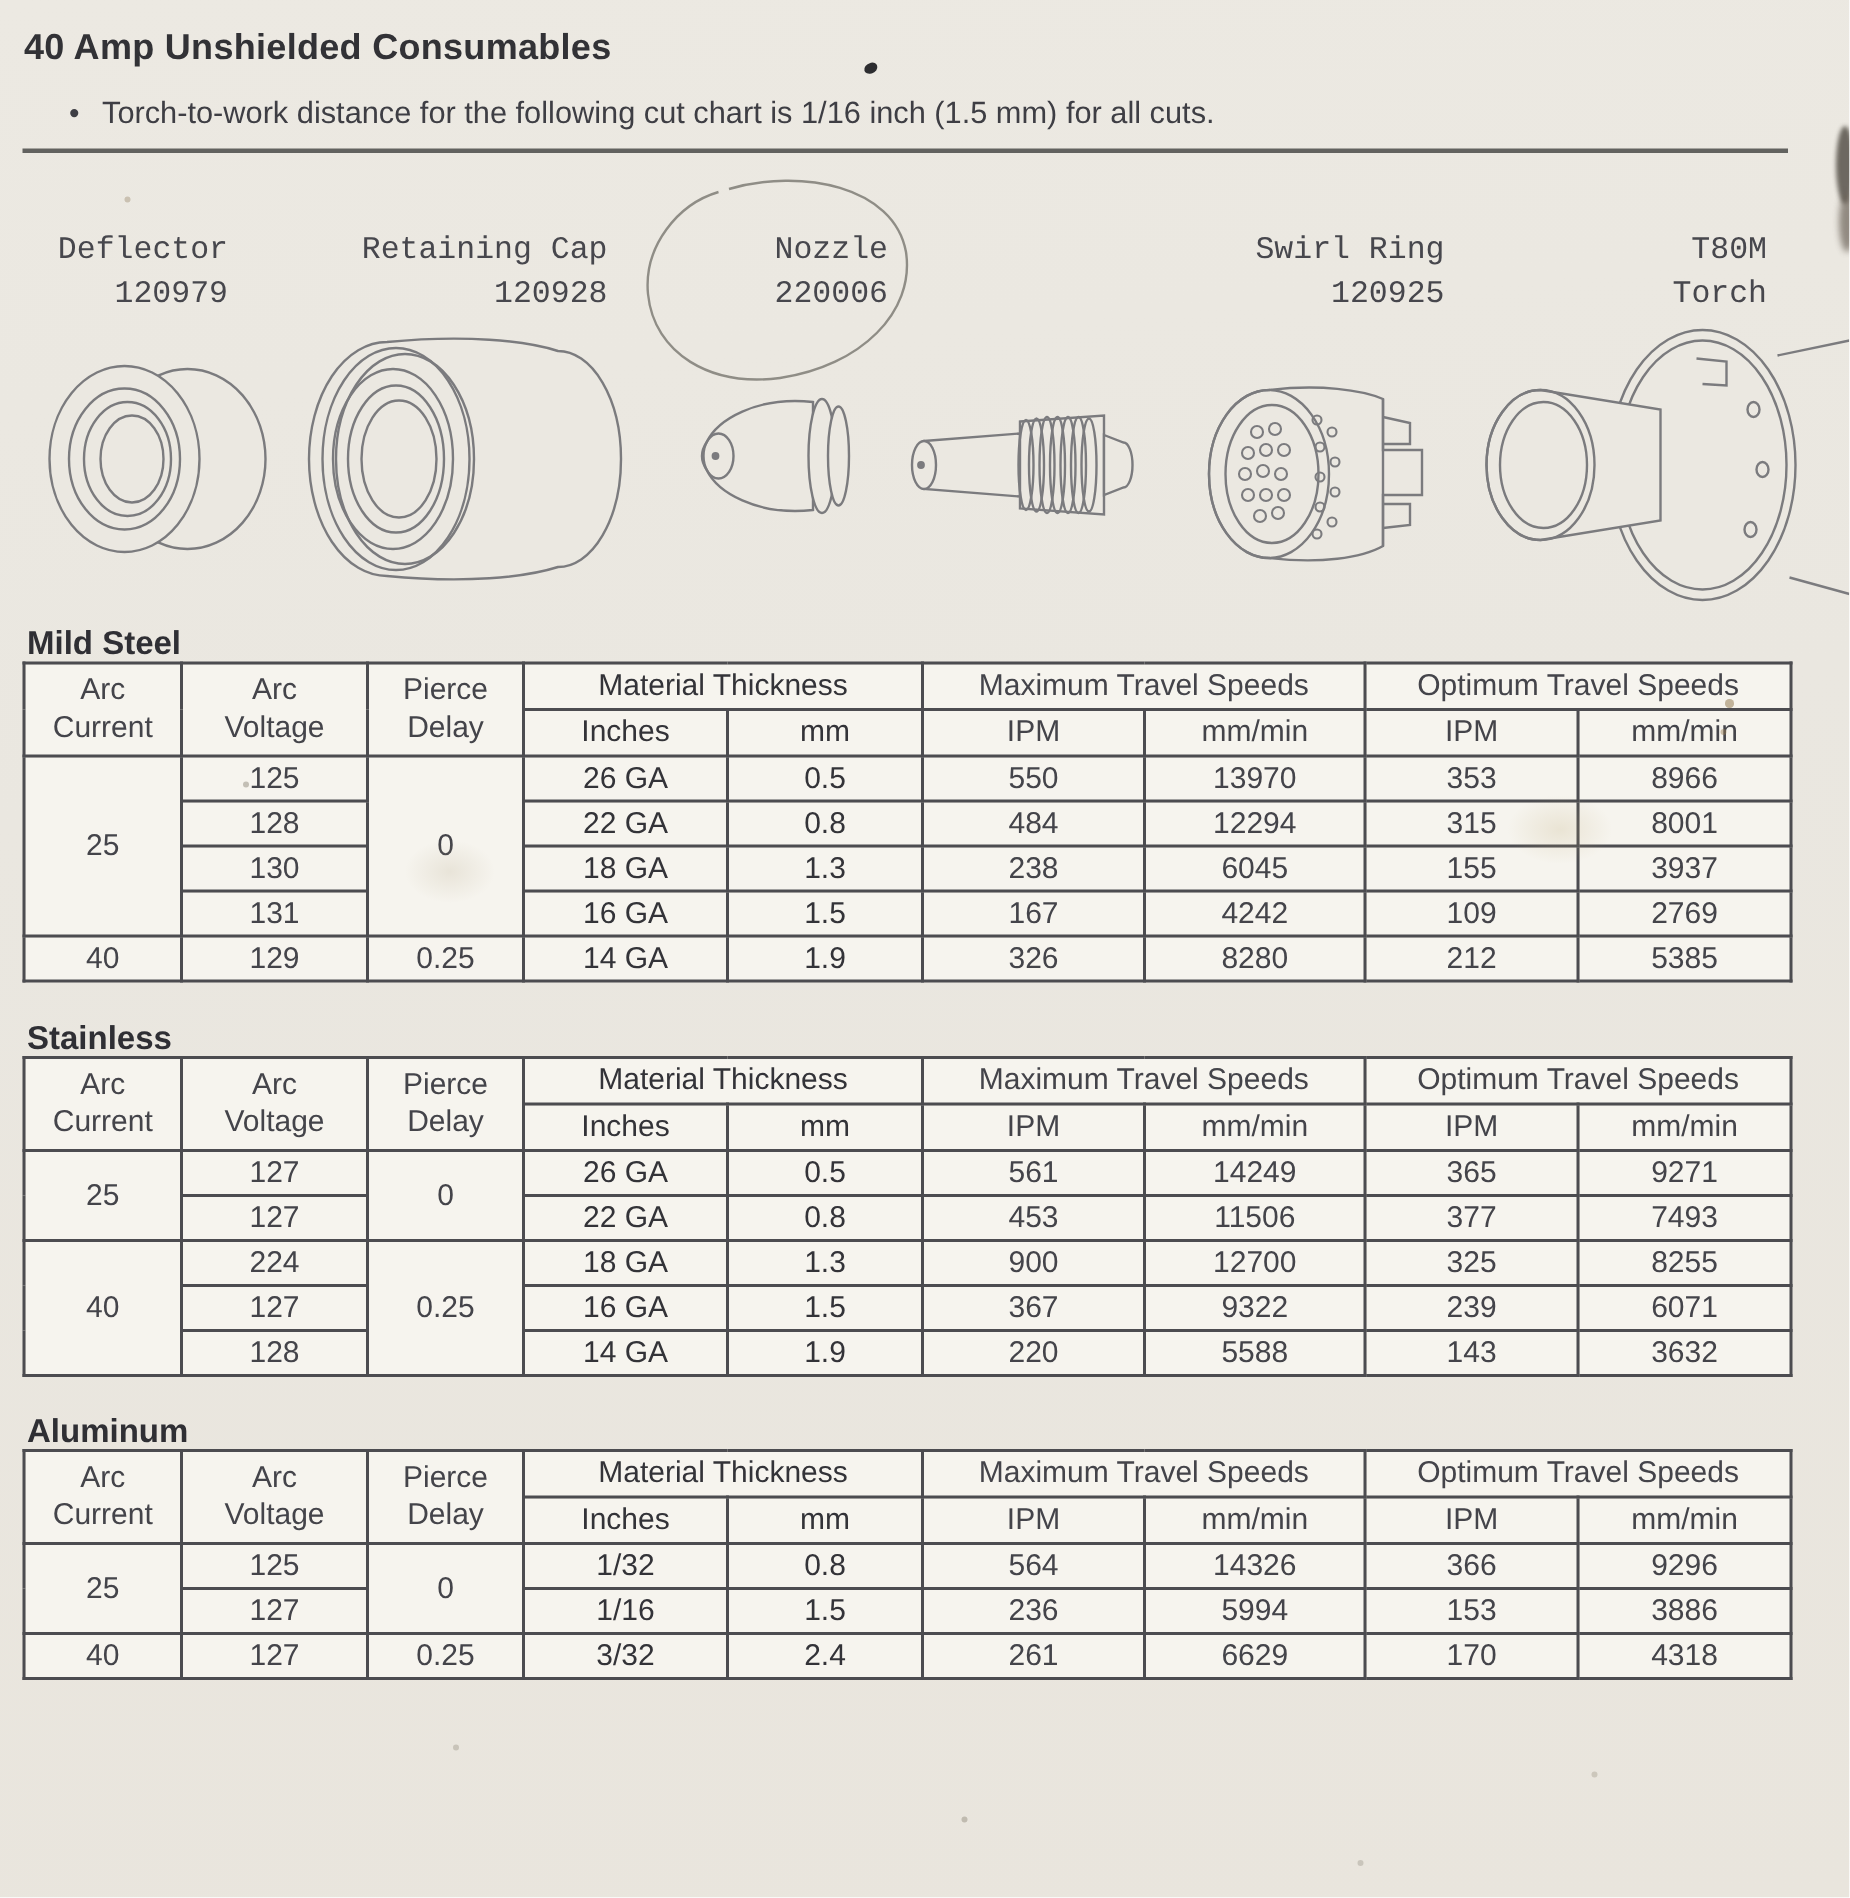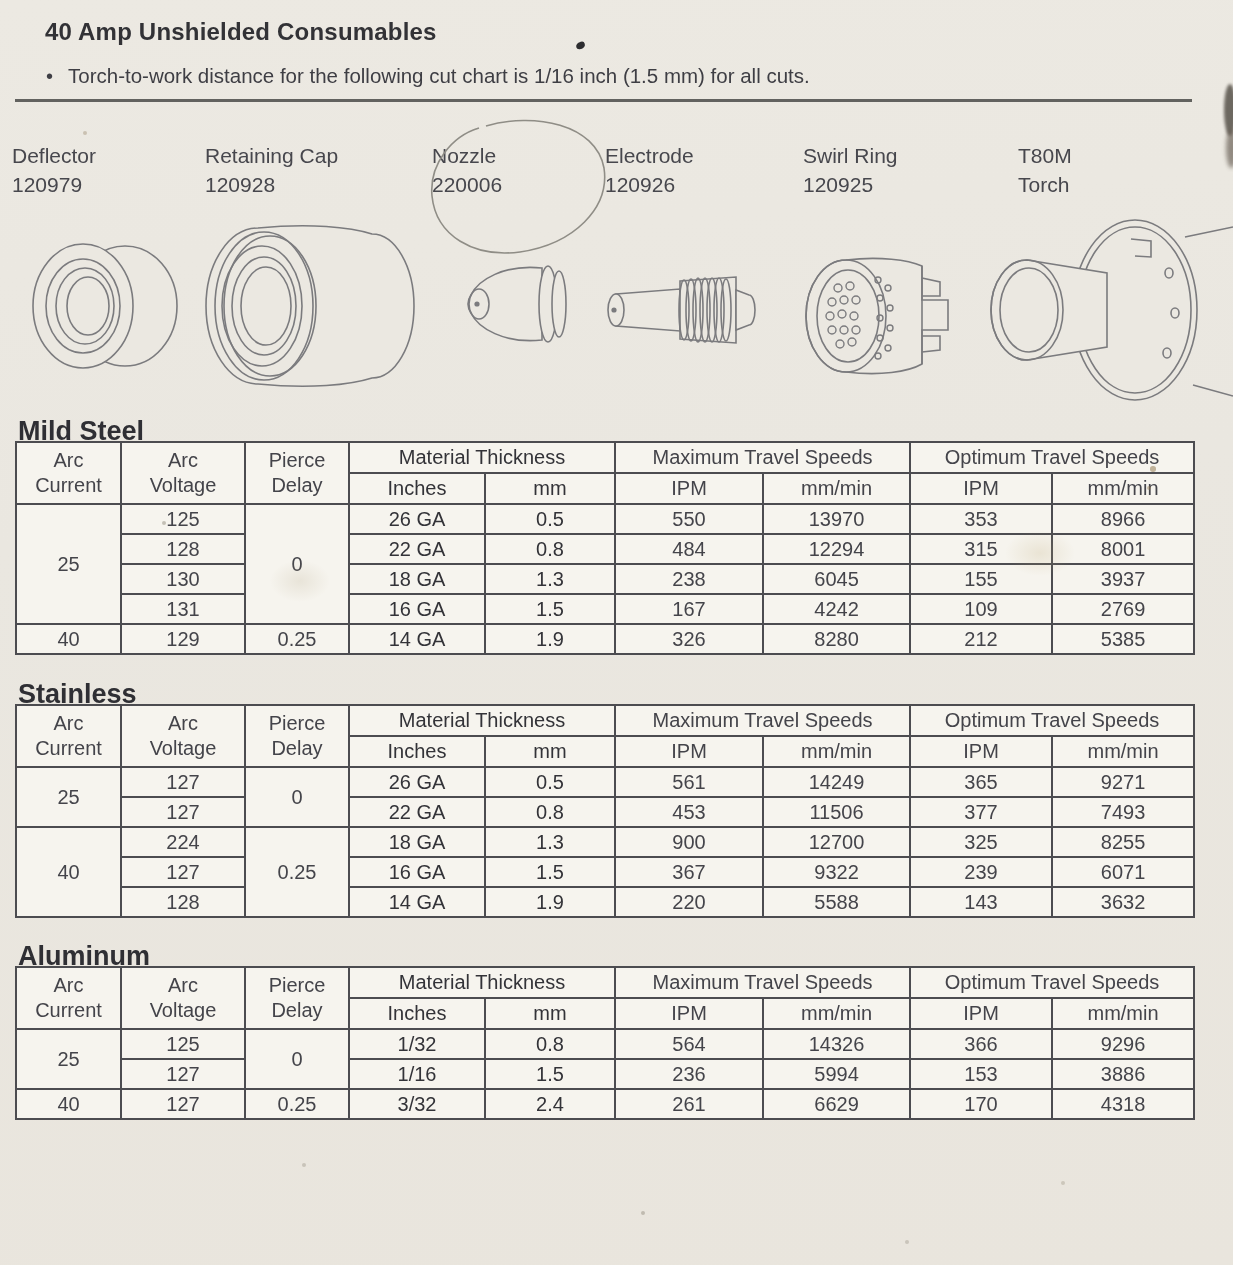--- a/index.html
+++ b/index.html
@@ -4,42 +4,42 @@
 <style>
   html,body{margin:0;padding:0;}
   body{width:1233px;height:1265px;font-family:"Liberation Sans", sans-serif;}
   .page{
     position:relative;width:1233px;height:1265px;overflow:hidden;
     background:linear-gradient(175deg,#ece9e2 0%,#eae7e0 40%,#e9e5dd 100%);
     color:#3c3c42;
   }
   .page-title{
     position:absolute;left:16px;top:18px;font-size:24px;font-weight:bold;
-    letter-spacing:.2px;color:#323236;margin-left:29px;
+    letter-spacing:.2px;color:#323236;
   }
   .title-ink-dot{
     position:absolute;left:576px;top:42px;width:9px;height:7px;border-radius:60% 40% 55% 45%;
     background:#2d2d30;transform:rotate(-15deg);
   }
   .bullet-line{position:absolute;left:18px;top:64px;font-size:20.5px;color:#3e3e44;margin-left:28px;}
   .bullet-dot{display:inline-block;width:22px;font-size:20px;}
   .rule{
     position:absolute;left:15px;top:99px;width:1177px;height:0;
     border-top:3px solid #62625f;
   }
   .part-label{
-    position:absolute;top:141px;text-align:left;font-size:21px;line-height:29px;color:#47474d;
+    position:absolute;top:153px;text-align:right;font-size:21px;line-height:29px;color:#47474d;font-family:Liberation Mono, monospace;
   }
   .part-illo{position:absolute;}
   .part-illo svg{display:block;}
   .illo-stroke{fill:none;stroke:#7b7b7e;stroke-width:1.6;}
   .illo-fill{fill:#ebe8e1;stroke:#7b7b7e;stroke-width:1.6;}
   .pen-circle{position:absolute;left:424px;top:116px;width:190px;height:140px;}
   .section-label{
-    position:absolute;left:18px;font-size:27px;font-weight:bold;color:#2f2f34;
+    position:absolute;left:18px;font-size:22px;font-weight:bold;color:#2f2f34;
   }
   table.cutchart{
     position:absolute;left:15px;border-collapse:collapse;table-layout:fixed;
     width:1178px;font-size:20px;color:#44444a;
   }
   table.cutchart td,table.cutchart th{
     border:2px solid #4c4c50;text-align:center;vertical-align:middle;
     padding:0;background:#f6f4ee;font-weight:normal;overflow:hidden;
   }
   table.cutchart thead tr{height:31px;}
@@ -93,24 +93,20 @@
     <div>Deflector</div>
     <div>120979</div>
   </div>
   <div class="part-label" style="left:205px;width:200px;">
     <div>Retaining Cap</div>
     <div>120928</div>
   </div>
   <div class="part-label" style="left:432px;width:160px;">
     <div>Nozzle</div>
     <div>220006</div>
-  </div>
-  <div class="part-label" style="left:605px;width:160px;">
-    <div>Electrode</div>
-    <div>120926</div>
   </div>
   <div class="part-label" style="left:803px;width:160px;">
     <div>Swirl Ring</div>
     <div>120925</div>
   </div>
   <div class="part-label" style="left:1018px;width:160px;">
     <div>T80M</div>
     <div>Torch</div>
   </div>
 

